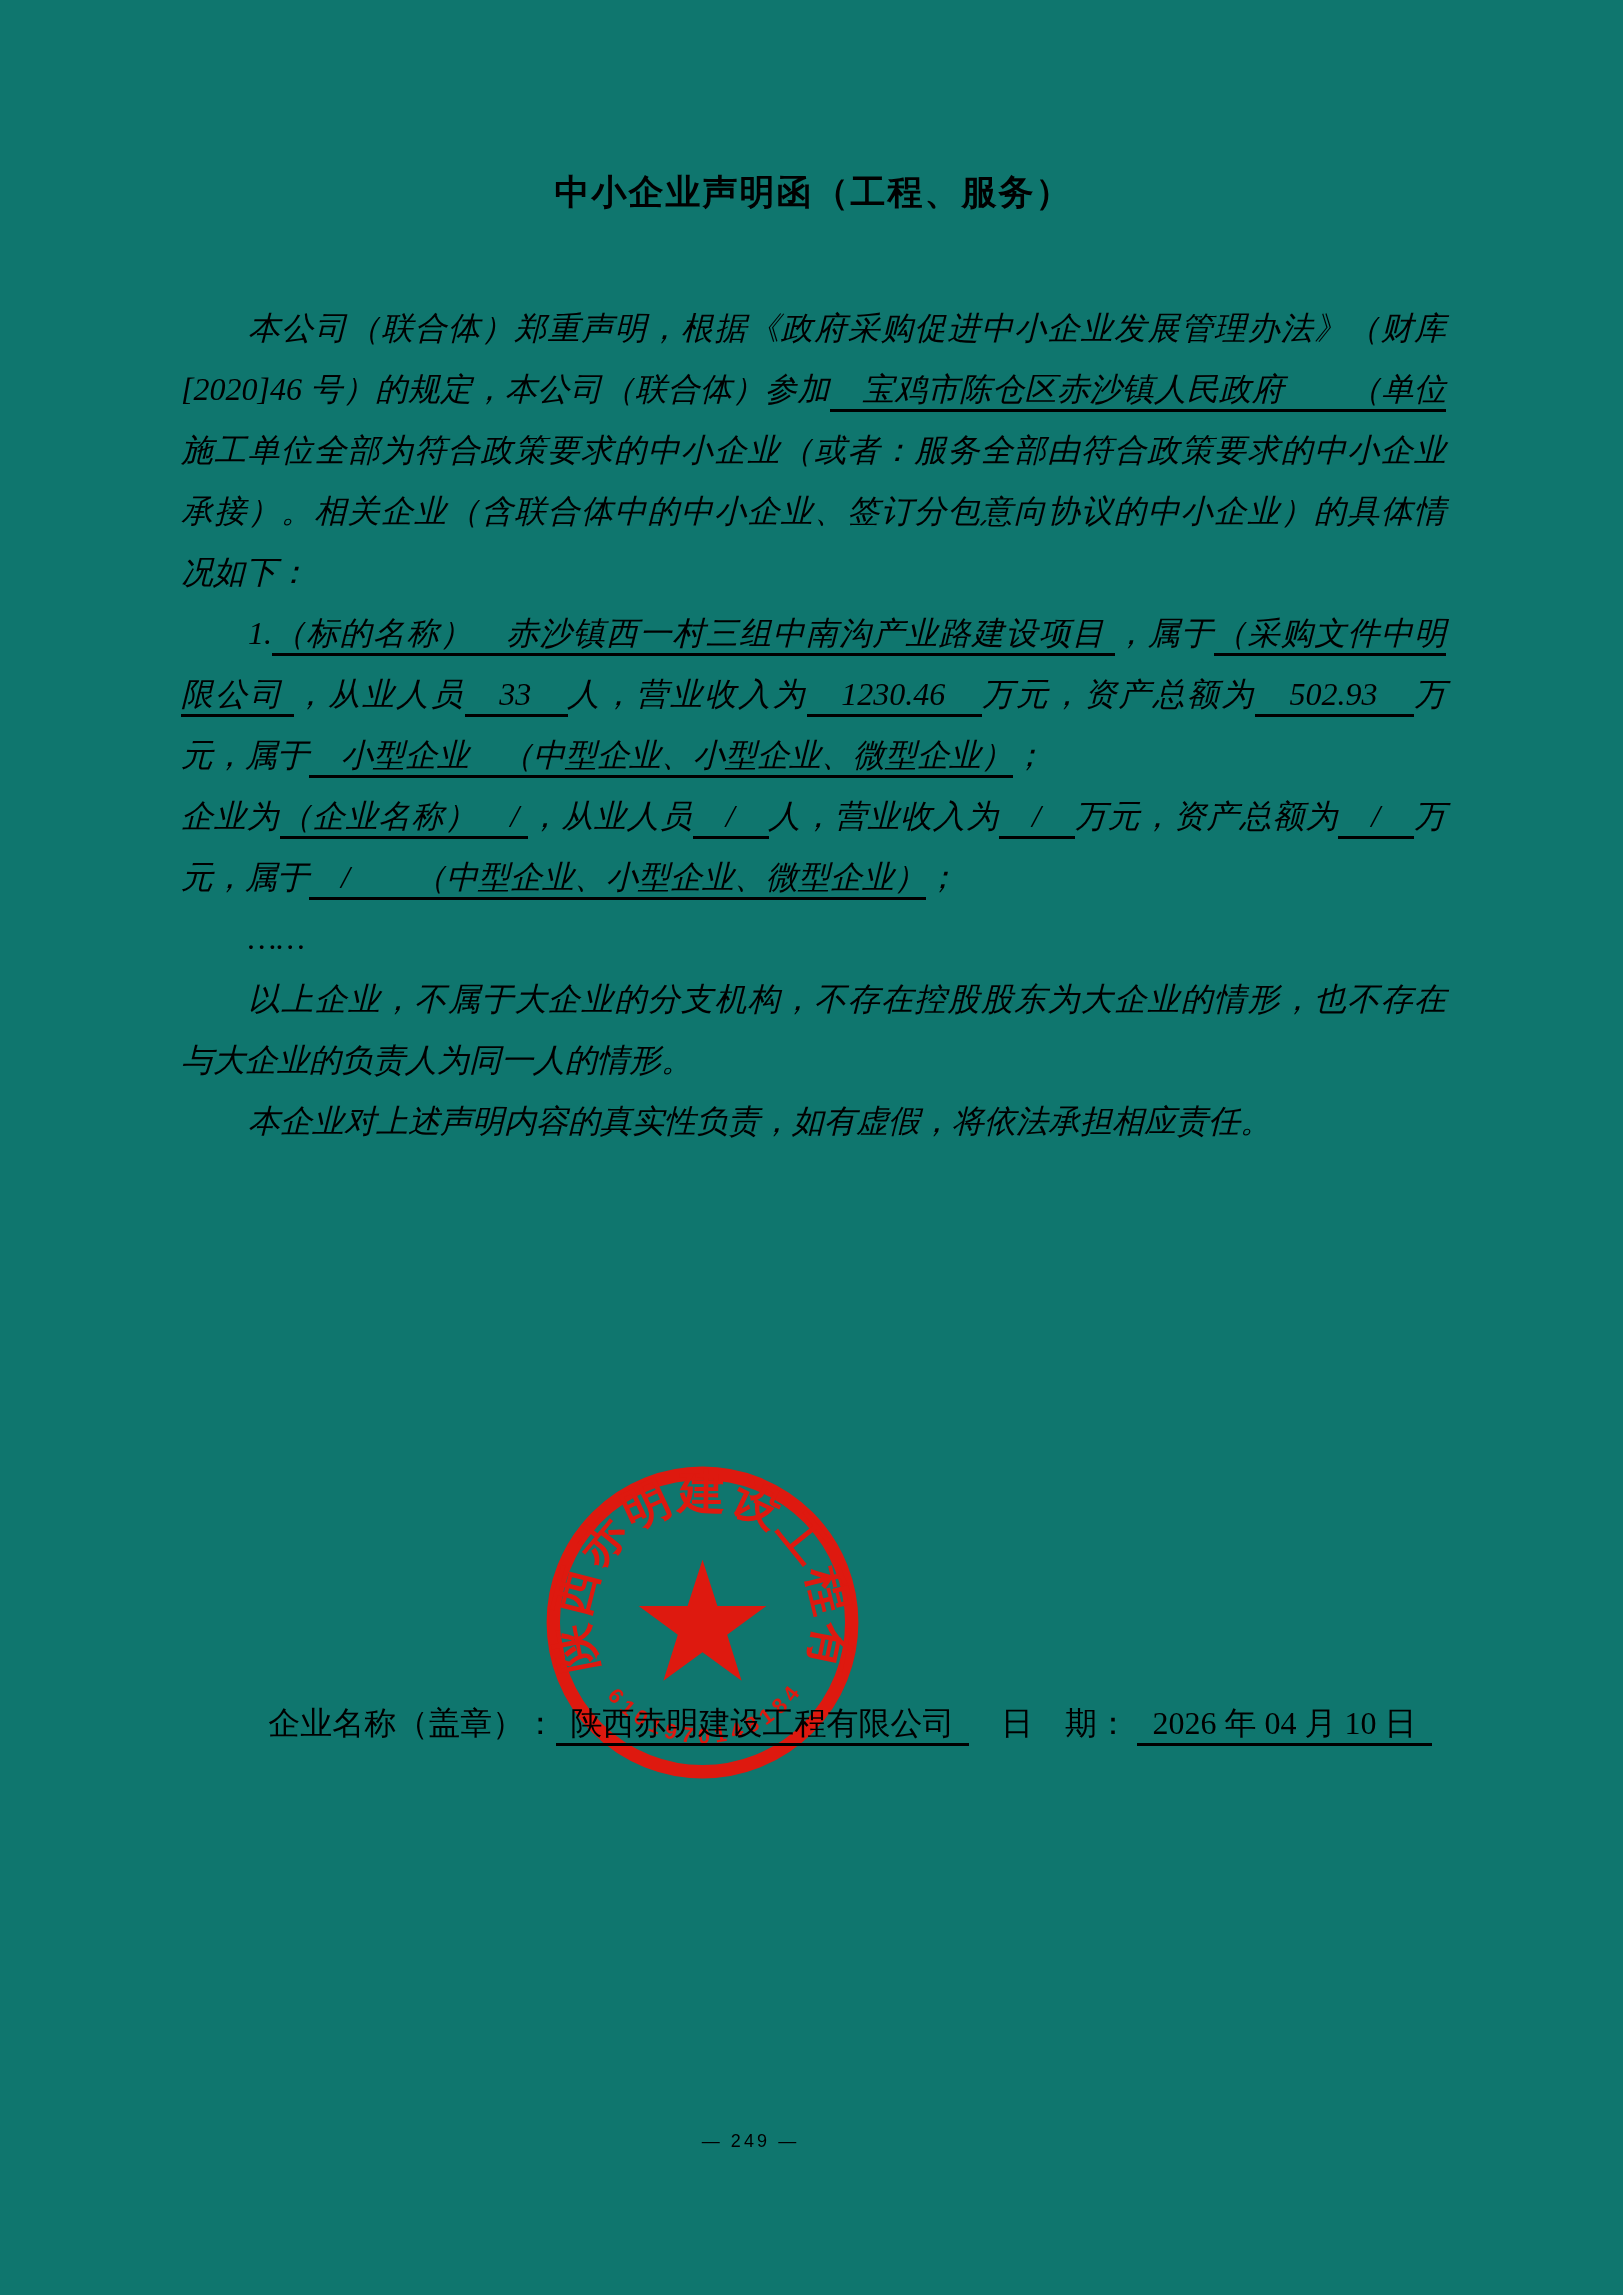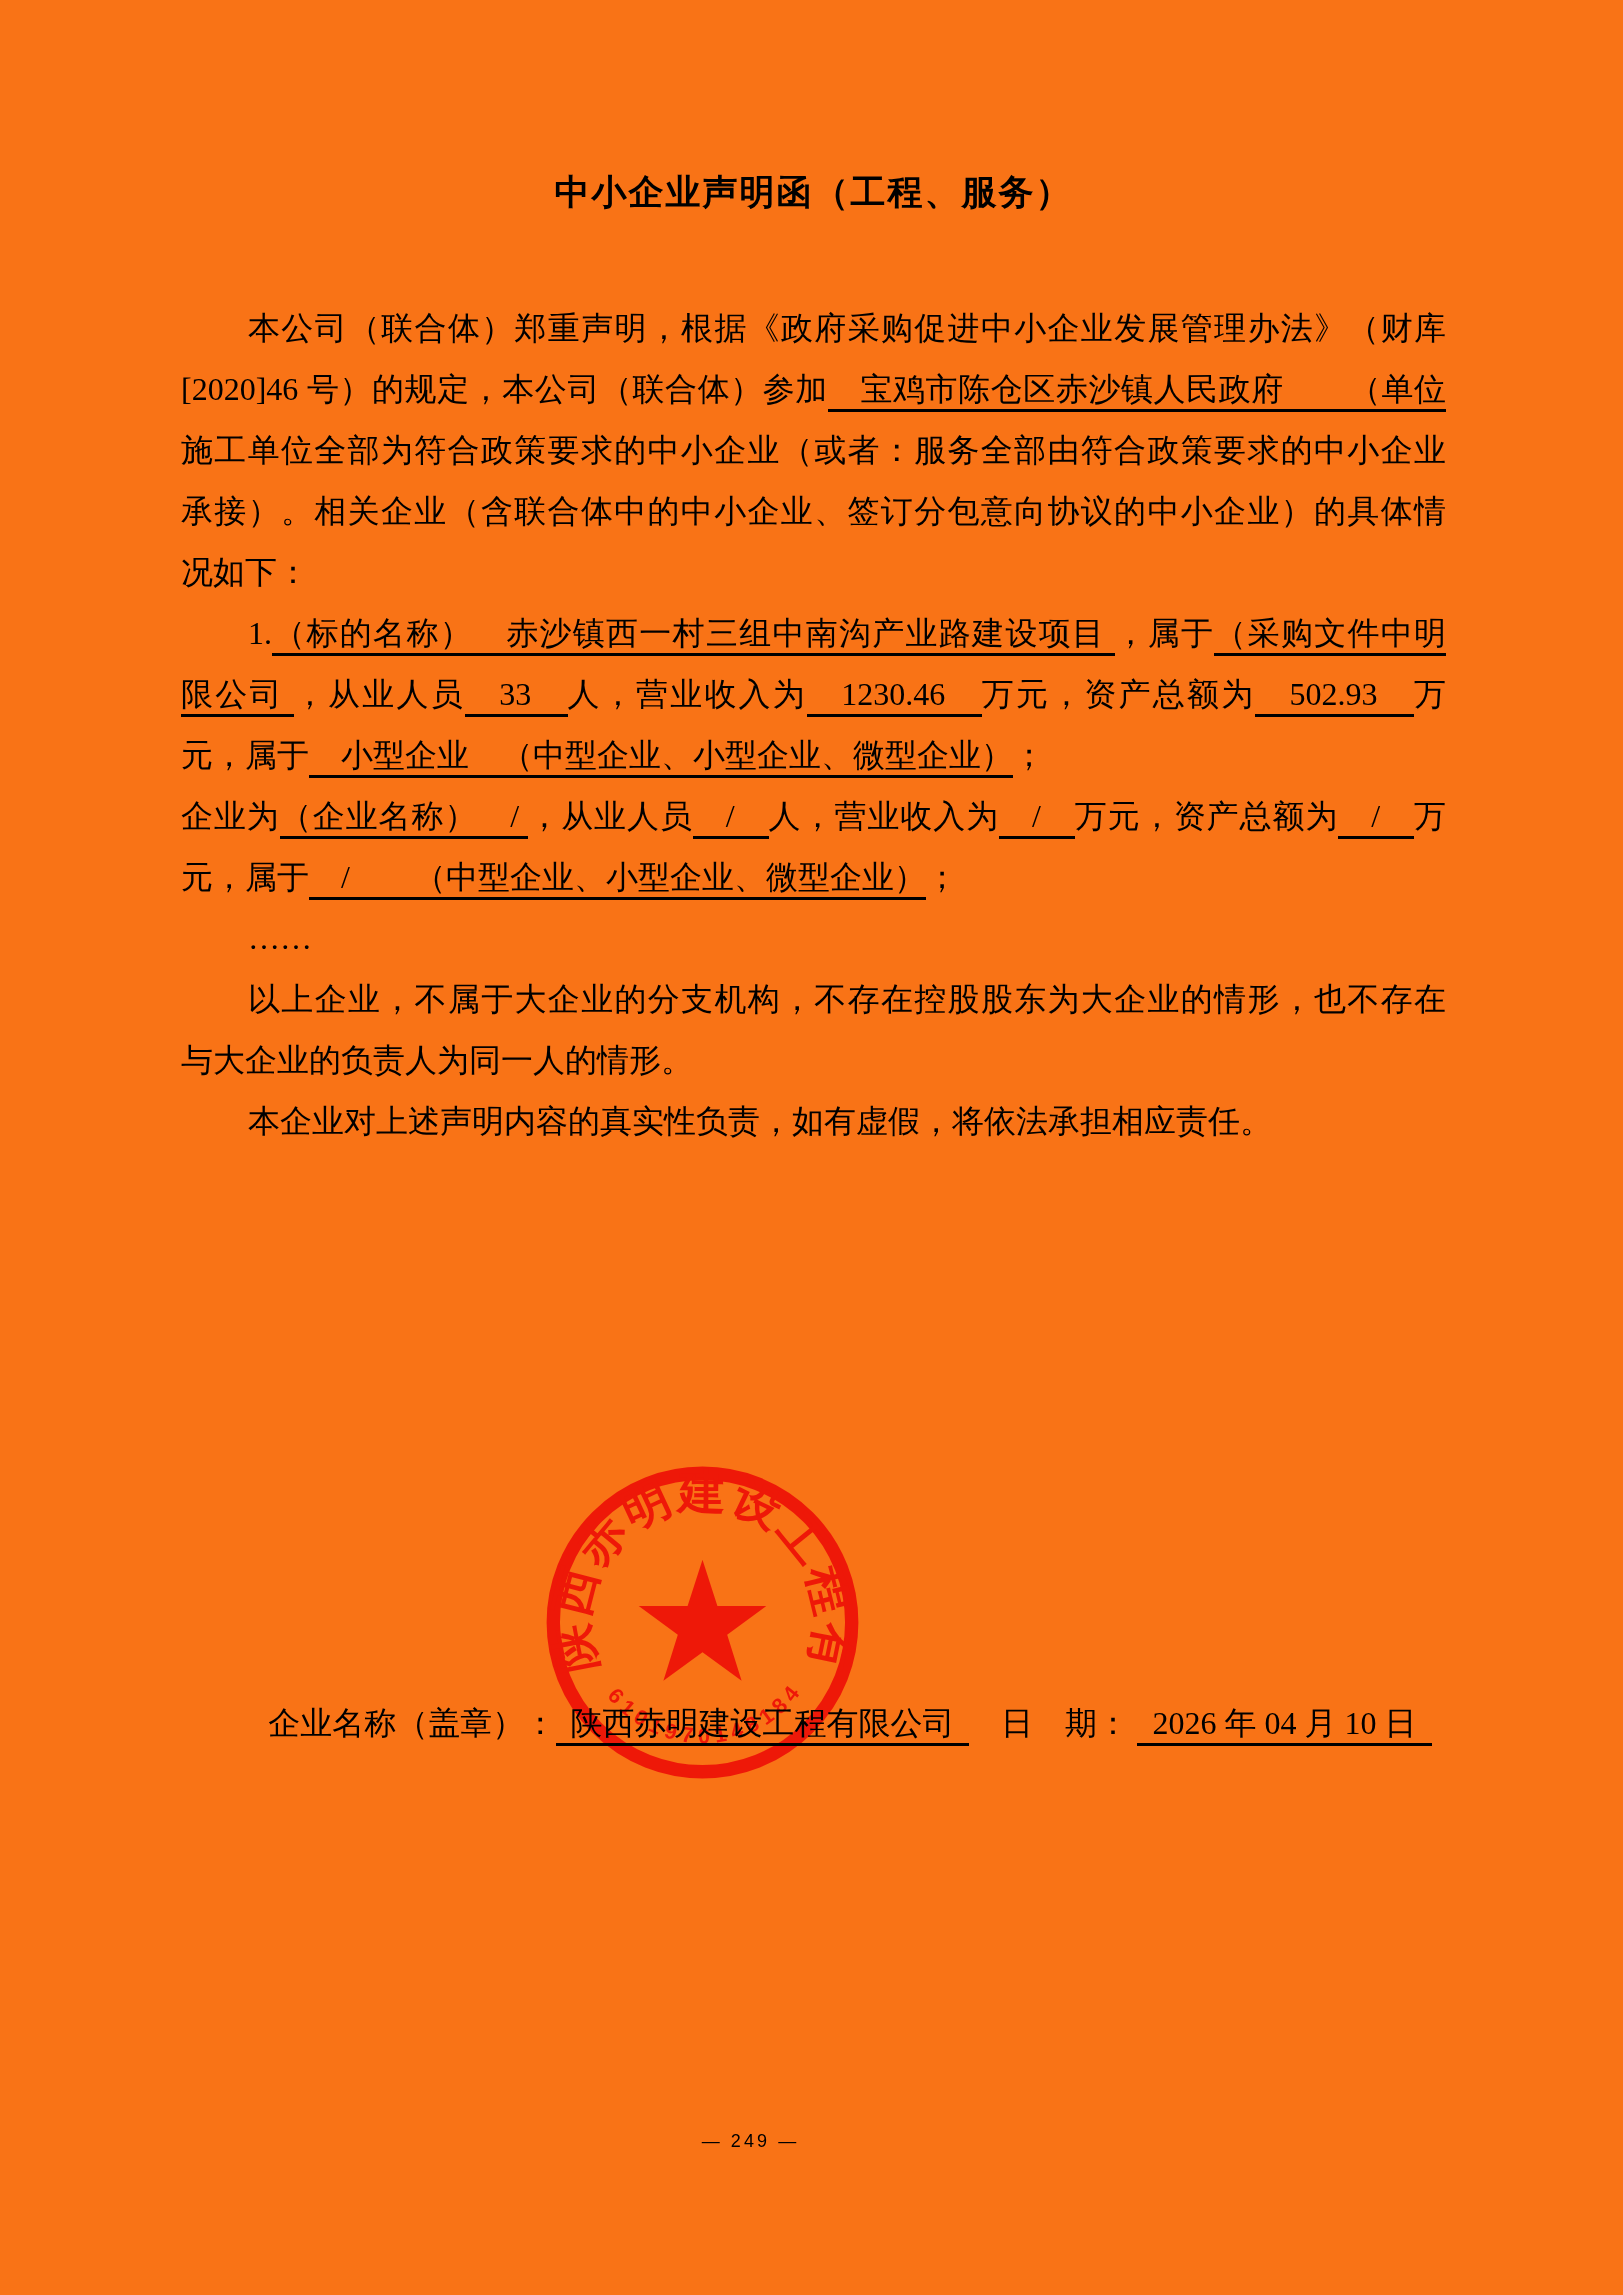--- a/index.html
+++ b/index.html
@@ -1,20 +1,20 @@
 <!DOCTYPE html>
 <html style="font-size:8.2px"><head>
 <meta charset="utf-8">
 <style>
   html, body { margin: 0; padding: 0; background: #ffffff; }
   .page {
     position: relative;
     width: 1623px;
     height: 2295px;
-    background: #f97316;
+    background: #0f766e;
     overflow: hidden;
     font-family: "Liberation Serif", "DejaVu Serif", serif;
     color: #000000;
   }
   .doc-title {
     position: absolute;
     top: 165px;
     left: 181px;
     width: 1265px;
     text-align: center;
@@ -29,20 +29,21 @@
     left: 181px;
     width: 1265px;
   }
   .line {
     height: 61px;
     line-height: 61px;
     font-size: 32px;
     text-align: justify;
     text-align-last: left;
     white-space: pre-wrap;
+    font-style: italic;
   }
   .line.just { text-align-last: justify; }
   .line.indent { text-indent: 67px; }
   .u { border-bottom: 3.6px solid #000000; padding-bottom: 1.5px; }
   .signature-row {
     position: absolute;
     top: 1632px;
     left: 181px;
     width: 1265px;
     height: 61px;

